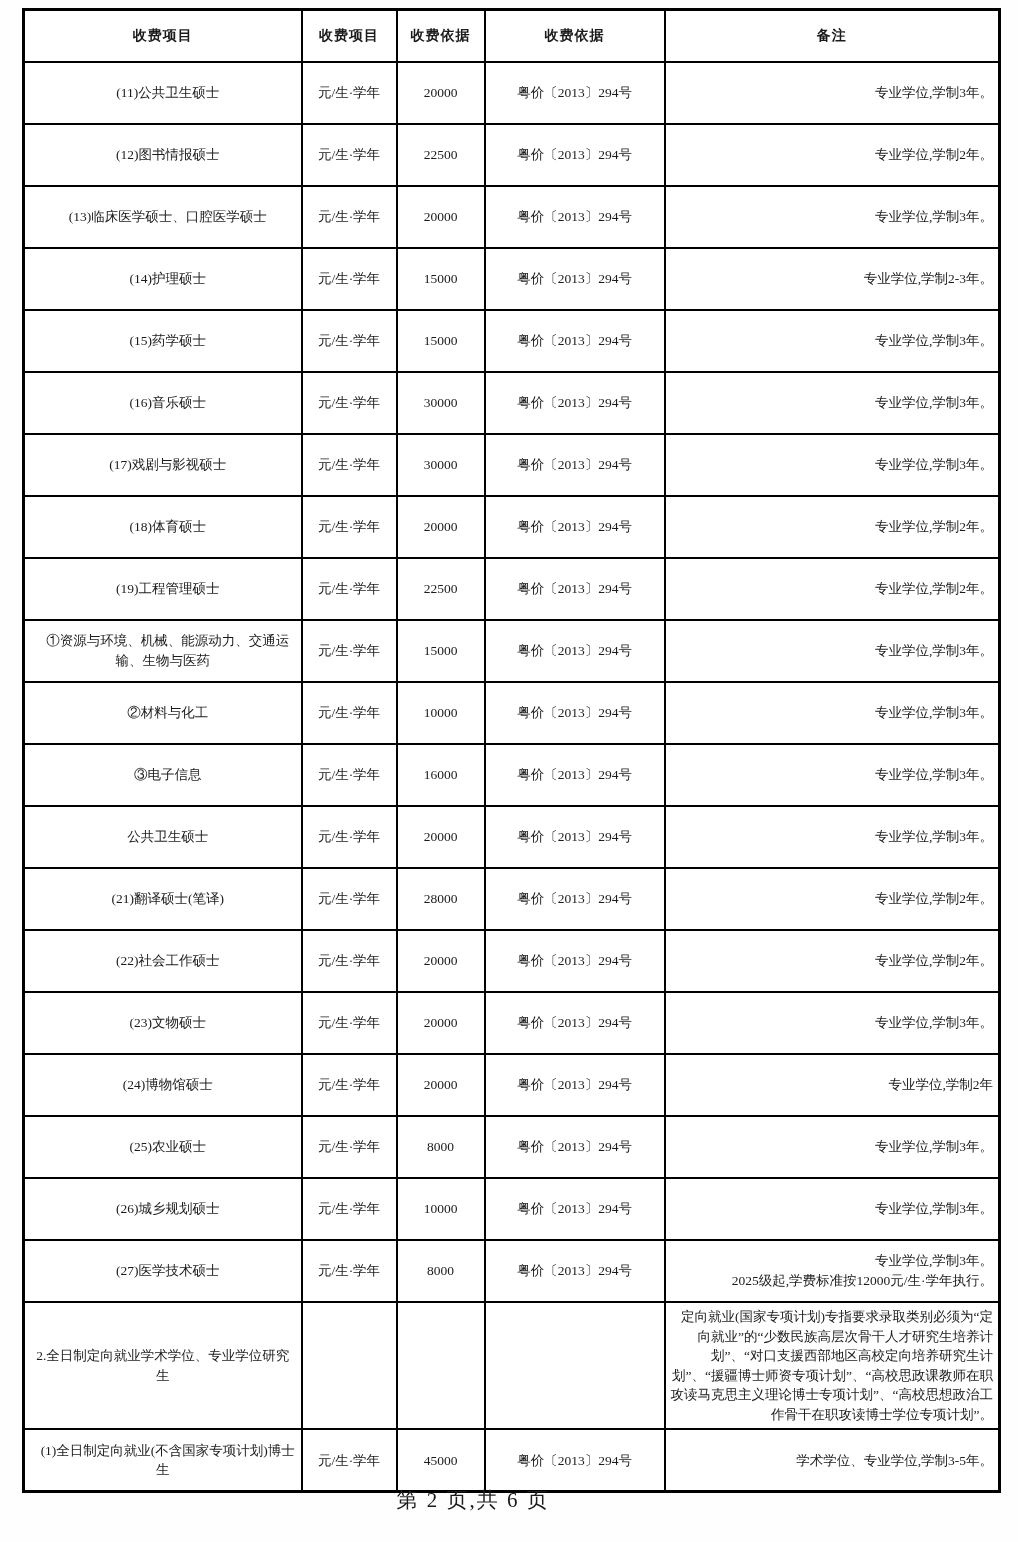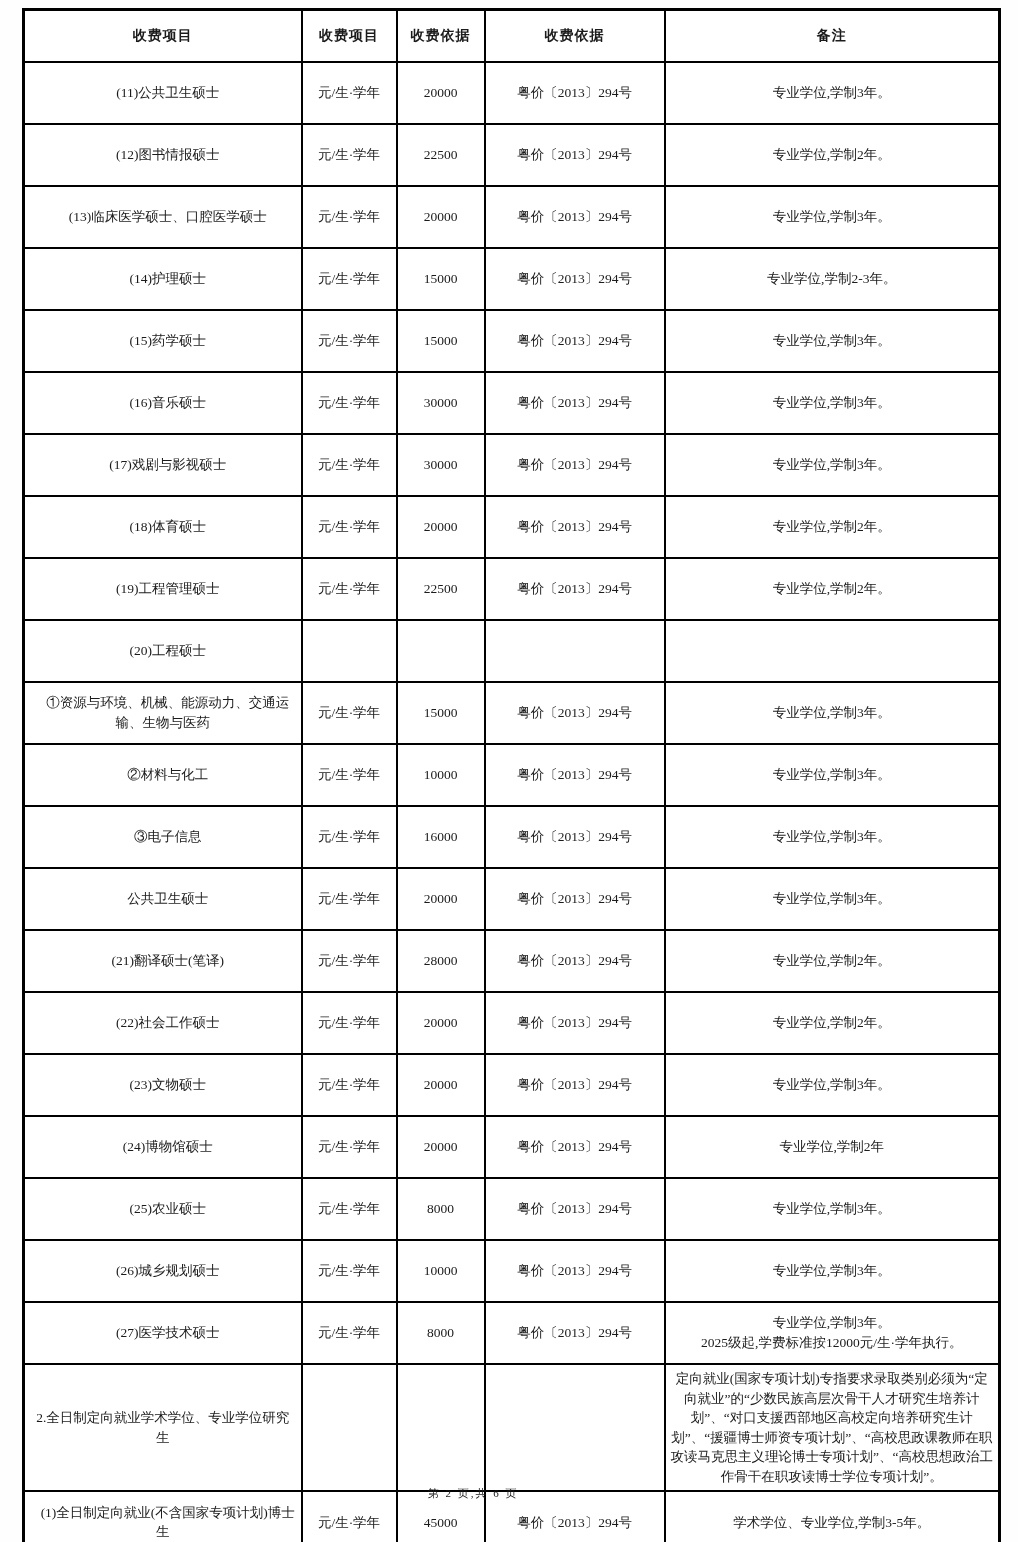--- a/index.html
+++ b/index.html
@@ -21,25 +21,25 @@
     vertical-align:middle;letter-spacing:1px;
     padding:0 2px;
   }
   .fee tbody td{
     height:52px;font-size:13.5px;line-height:1.45;
     vertical-align:middle;padding:4px 5px;
     word-break:break-all;
   }
   .col-item{text-align:center;padding-left:4px;text-indent:10px;}
   .col-unit,.col-standard,.col-basis{text-align:center;}
-  .col-remark{text-align:center;white-space:pre-line;line-height:1.4;padding-left:6px;}
+  .col-remark{text-align:right;white-space:pre-line;line-height:1.4;padding-left:6px;}
   .bold-item{font-weight:normal;text-indent:0;font-size:14px;line-height:1.5;}
   .page-footer{
     position:absolute;left:0;top:1486px;width:946px;
-    text-align:center;font-size:11px;letter-spacing:2px;
+    text-align:center;font-size:21px;letter-spacing:2px;
   }
 </style>
 </head>
 <body>
 
 <div class="sheet">
   <table class="fee">
     <colgroup>
       <col style="width:278px">
       <col style="width:95px">
@@ -114,27 +114,20 @@
           <td class="col-remark">专业学位,学制2年。</td>
         </tr>
         <tr>
           <td class="col-item">(19)工程管理硕士</td>
           <td class="col-unit">元/生·学年</td>
           <td class="col-standard">22500</td>
           <td class="col-basis">粤价〔2013〕294号</td>
           <td class="col-remark">专业学位,学制2年。</td>
         </tr>
         <tr>
-          <td class="col-item">(20)工程硕士</td>
-          <td class="col-unit"></td>
-          <td class="col-standard"></td>
-          <td class="col-basis"></td>
-          <td class="col-remark"></td>
-        </tr>
-        <tr>
           <td class="col-item">①资源与环境、机械、能源动力、交通运输、生物与医药</td>
           <td class="col-unit">元/生·学年</td>
           <td class="col-standard">15000</td>
           <td class="col-basis">粤价〔2013〕294号</td>
           <td class="col-remark">专业学位,学制3年。</td>
         </tr>
         <tr>
           <td class="col-item">②材料与化工</td>
           <td class="col-unit">元/生·学年</td>
           <td class="col-standard">10000</td>

